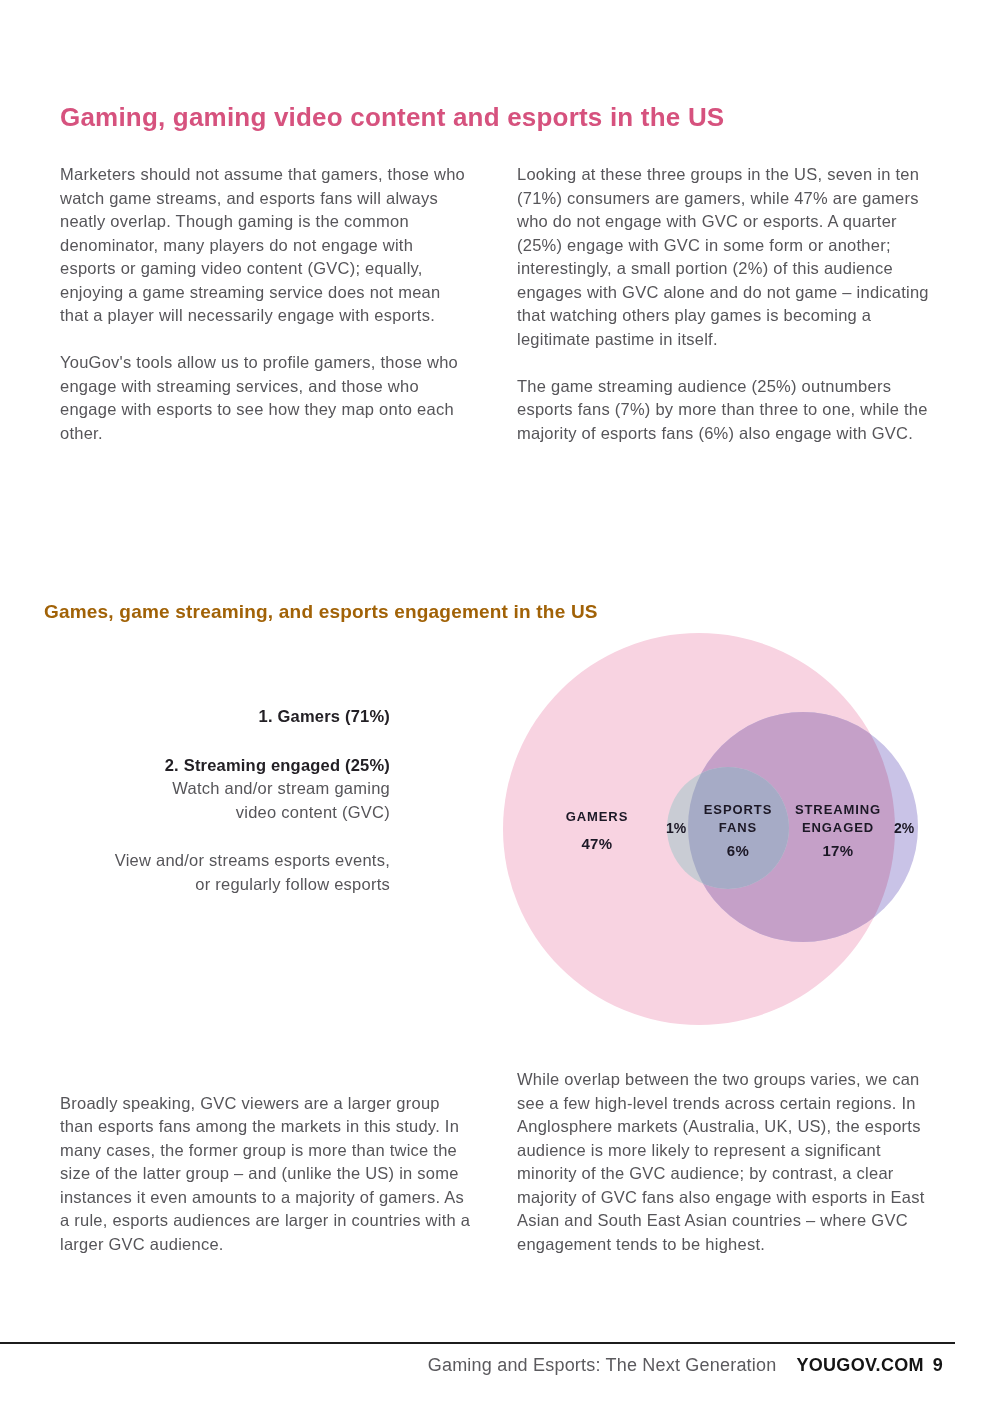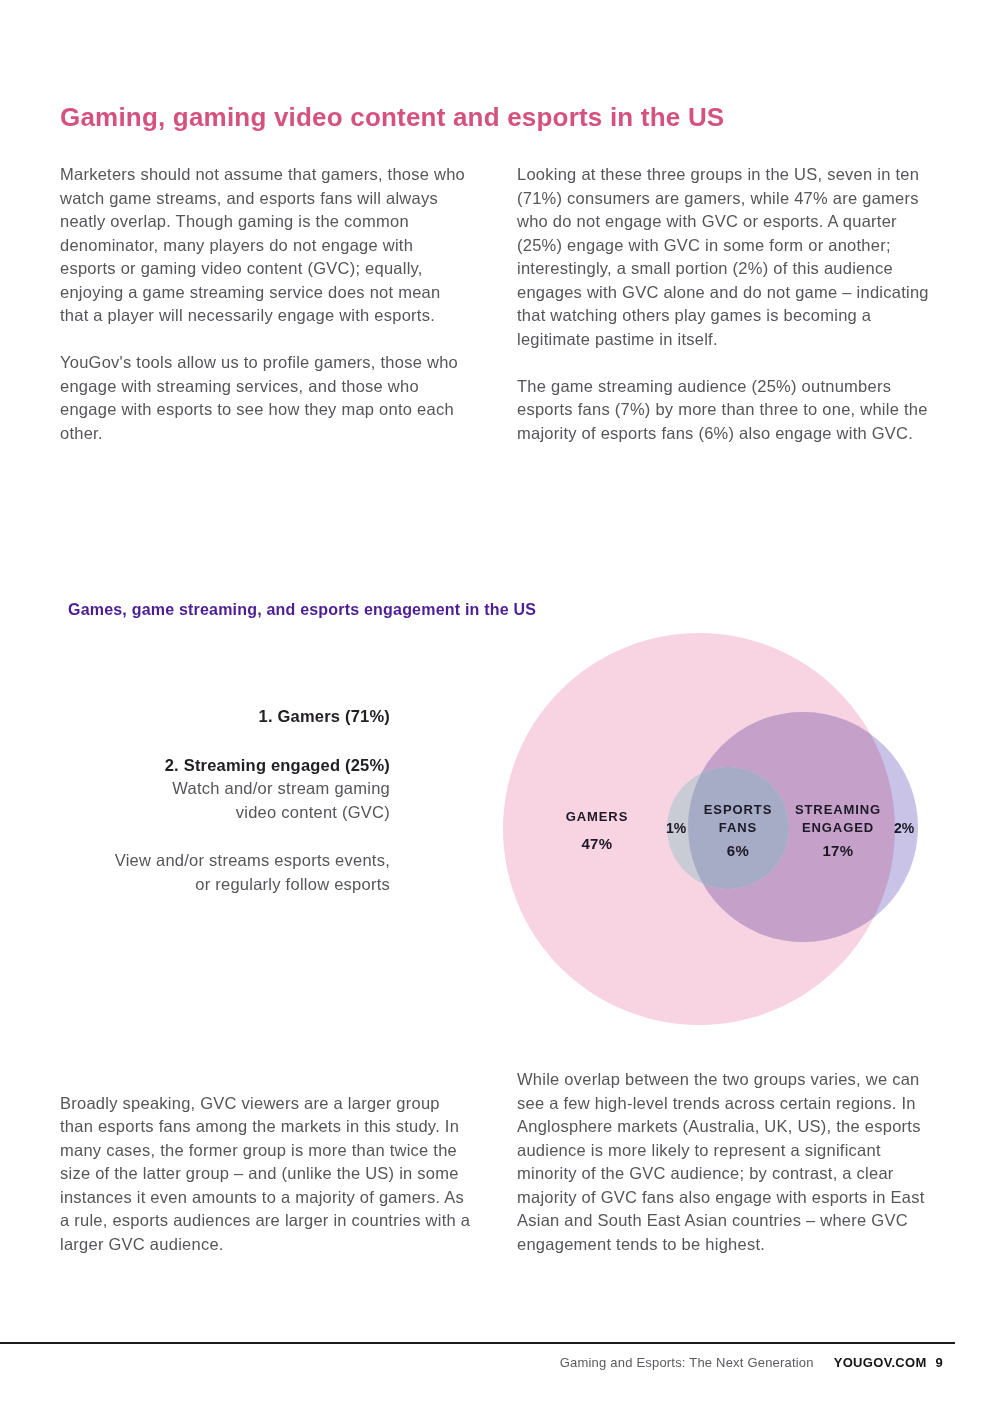--- a/index.html
+++ b/index.html
@@ -31,26 +31,26 @@
   .col-right { width: 421px; }
   .col-left p, .col-right p {
     font-size: 16.5px;
     line-height: 23.5px;
     letter-spacing: 0.25px;
     color: #565559;
     margin-bottom: 23.5px;
   }
   .figure-heading {
     position: absolute;
-    left: 68px;
+    left: 44px;
     top: 601px;
-    font-size: 16px;
-    font-weight: bold;
-    letter-spacing: 0.2px;
-    color: #4c1d95;
+    font-size: 19px;
+    font-weight: bold;
+    letter-spacing: 0.2px;
+    color: #a16207;
   }
   .legend {
     position: absolute;
     left: 60px;
     top: 705px;
     width: 330px;
     text-align: right;
   }
   .legend-item { margin-bottom: 25px; }
   .legend-title {
@@ -103,21 +103,21 @@
     width: 955px;
     height: 2px;
     background: #1c1c1c;
   }
   .footer-text {
     position: absolute;
     left: 0;
     top: 1355px;
     width: 943px;
     text-align: right;
-    font-size: 13px;
+    font-size: 18px;
     letter-spacing: 0.2px;
     color: #5b5a5e;
     white-space: nowrap;
   }
   .footer-site {
     font-weight: bold;
     color: #141414;
     margin-left: 20px;
     letter-spacing: 0.3px;
   }

